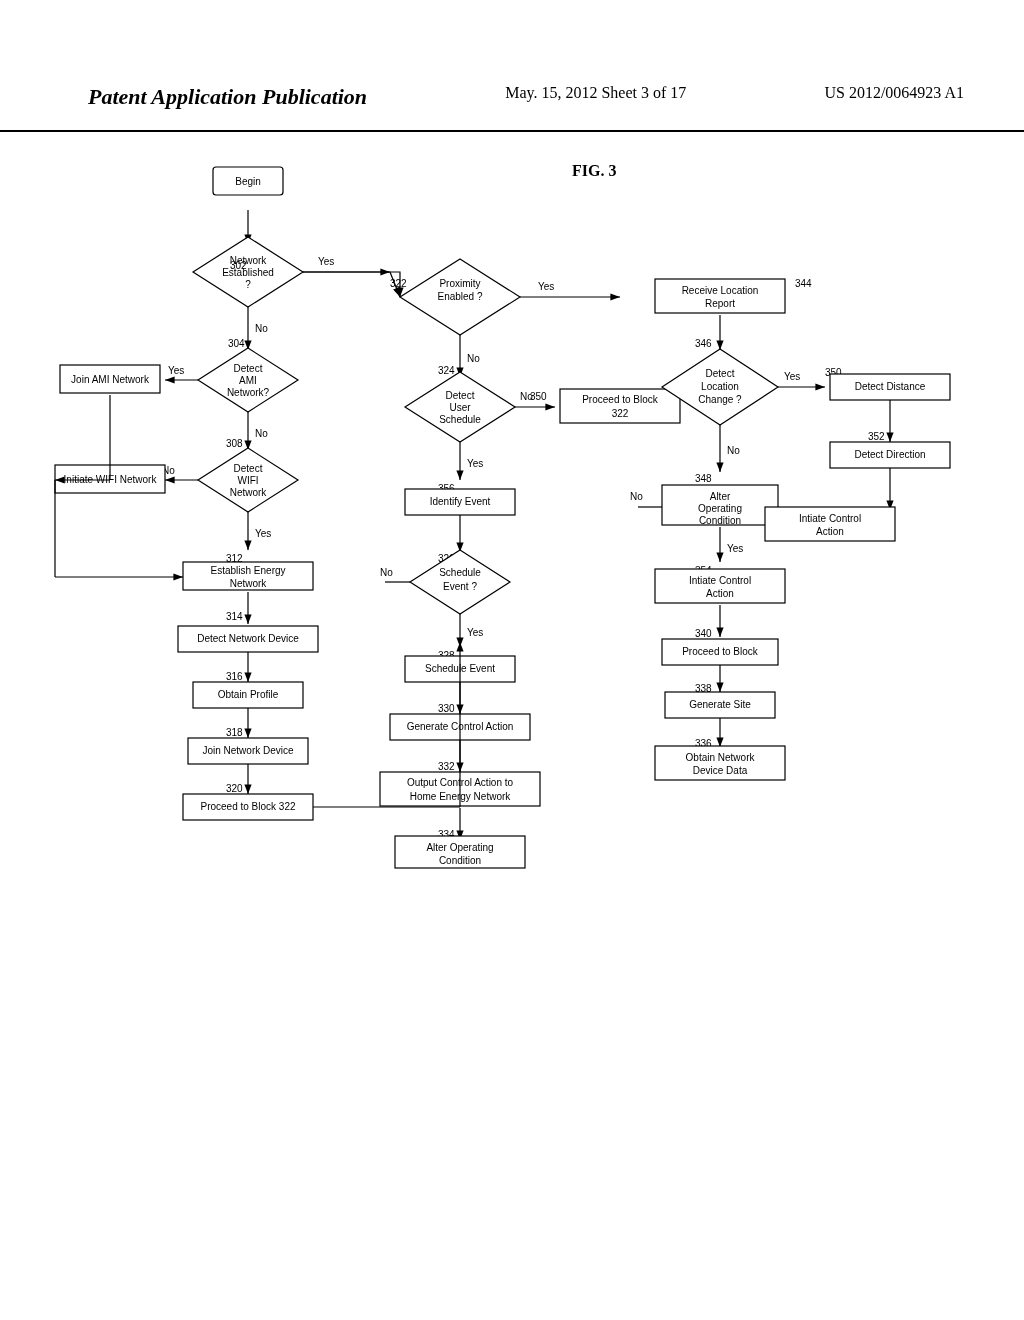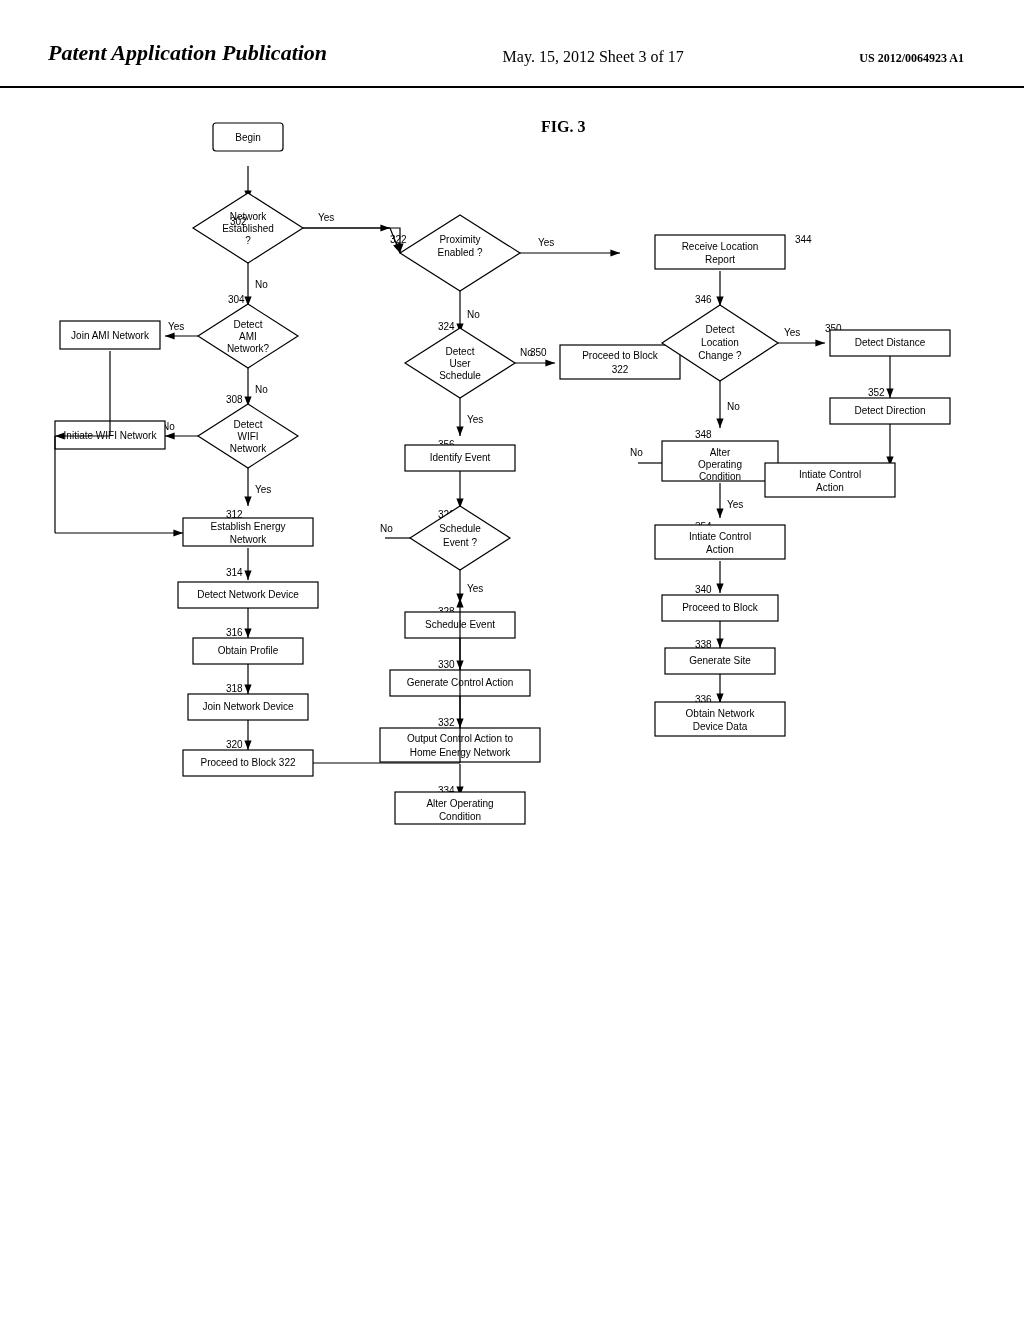--- a/index.html
+++ b/index.html
@@ -9,36 +9,37 @@
       background: #fff;
       font-family: 'Times New Roman', serif;
       overflow: hidden;
       position: relative;
     }
 
     
     .header {
       display: flex;
       justify-content: space-between;
-      align-items: flex-end;
-      padding: 40px 60px 20px 48px;
+      align-items: flex-start;
+      padding: 40px 60px 20px 88px;
       border-bottom: 2px solid #000;
+      margin-top: 44px;
     }
     .header-left {
       font-size: 22px;
       font-weight: bold;
       font-style: italic;
     }
     .header-center {
       font-size: 16px;
       text-align: center;
     }
     .header-right {
-      font-size: 12px;
-      font-weight: bold;
+      font-size: 16px;
+      font-weight: normal;
     }
 
     
     .diagram-area {
       position: relative;
       width: 100%;
       height: 1180px;
     }
 
     svg.flowchart {
@@ -46,21 +47,21 @@
       top: 0;
       left: 0;
       width: 100%;
       height: 100%;
     }
 
     
     .fig-label {
       position: absolute;
       top: 30px;
-      left: 541px;
+      left: 572px;
       font-size: 16px;
       font-weight: bold;
     }
   </style>
 </head>
 <body>
 
 <div class="header">
   <div class="header-left">Patent Application Publication</div>
   <div class="header-center">May. 15, 2012  Sheet 3 of 17</div>

